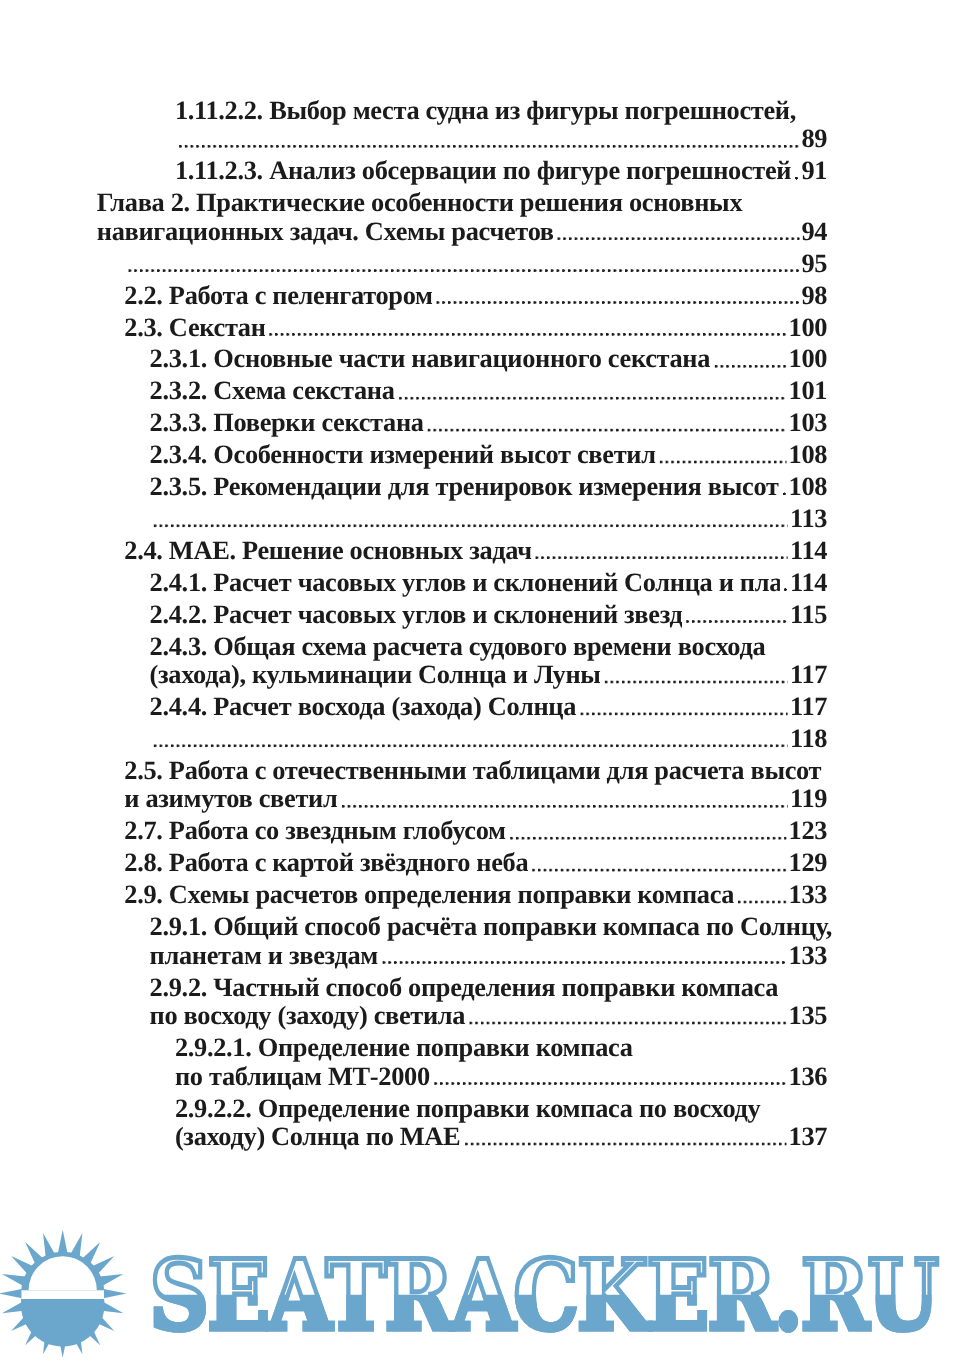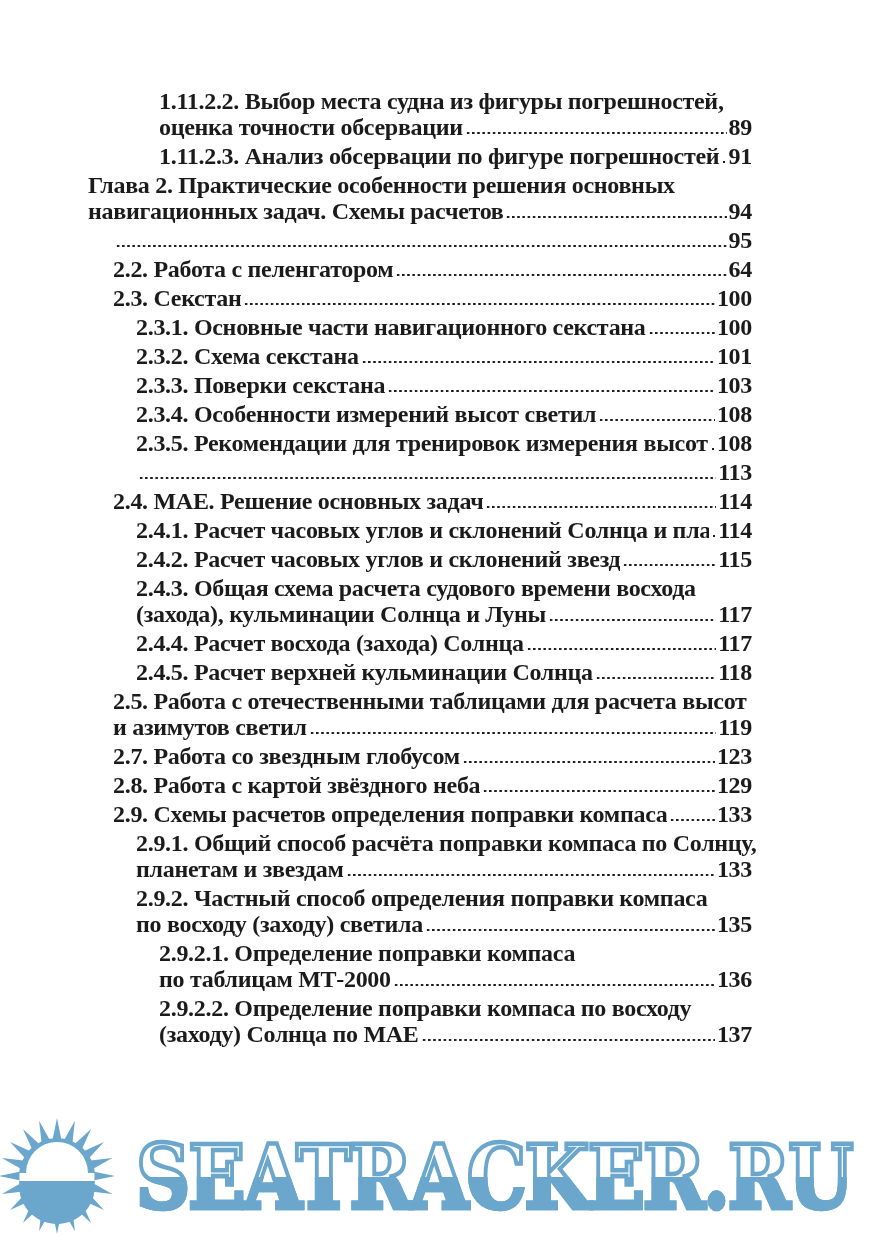--- a/index.html
+++ b/index.html
@@ -93,21 +93,20 @@
 </style>
 </head>
 <body>
 
 <div class="page">
 
   <div class="toc" id="toc">
       <div class="toc-entry lvl-3">
         <div class="toc-line"><span class="toc-text">1.11.2.2. Выбор места судна из фигуры погрешностей,</span></div>
         <div class="toc-line toc-last">
-          <span class="toc-text">оценка точности обсервации</span>
           <span class="toc-leader"></span>
           <span class="toc-page">89</span>
         </div>
       </div>
       <div class="toc-entry lvl-3">
         <div class="toc-line toc-last">
           <span class="toc-text">1.11.2.3. Анализ обсервации по фигуре погрешностей</span>
           <span class="toc-leader"></span>
           <span class="toc-page">91</span>
         </div>
@@ -123,21 +122,21 @@
       <div class="toc-entry lvl-1">
         <div class="toc-line toc-last">
           <span class="toc-leader"></span>
           <span class="toc-page">95</span>
         </div>
       </div>
       <div class="toc-entry lvl-1">
         <div class="toc-line toc-last">
           <span class="toc-text">2.2. Работа с пеленгатором</span>
           <span class="toc-leader"></span>
-          <span class="toc-page">64</span>
+          <span class="toc-page">98</span>
         </div>
       </div>
       <div class="toc-entry lvl-1">
         <div class="toc-line toc-last">
           <span class="toc-text">2.3. Секстан</span>
           <span class="toc-leader"></span>
           <span class="toc-page">100</span>
         </div>
       </div>
       <div class="toc-entry lvl-2">
@@ -212,21 +211,20 @@
       </div>
       <div class="toc-entry lvl-2">
         <div class="toc-line toc-last">
           <span class="toc-text">2.4.4. Расчет восхода (захода) Солнца</span>
           <span class="toc-leader"></span>
           <span class="toc-page">117</span>
         </div>
       </div>
       <div class="toc-entry lvl-2">
         <div class="toc-line toc-last">
-          <span class="toc-text">2.4.5. Расчет верхней кульминации Солнца</span>
           <span class="toc-leader"></span>
           <span class="toc-page">118</span>
         </div>
       </div>
       <div class="toc-entry lvl-1">
         <div class="toc-line"><span class="toc-text">2.5. Работа с отечественными таблицами для расчета высот</span></div>
         <div class="toc-line toc-last">
           <span class="toc-text">и азимутов светил</span>
           <span class="toc-leader"></span>
           <span class="toc-page">119</span>

